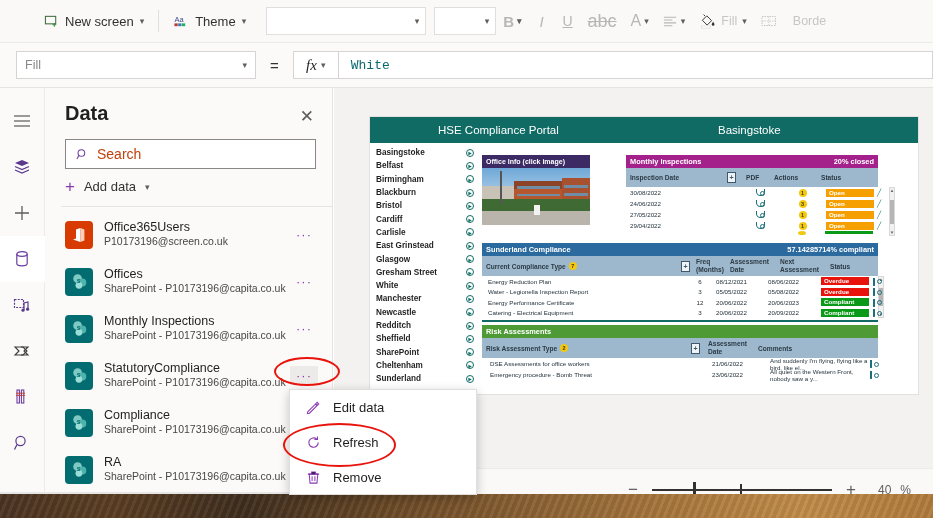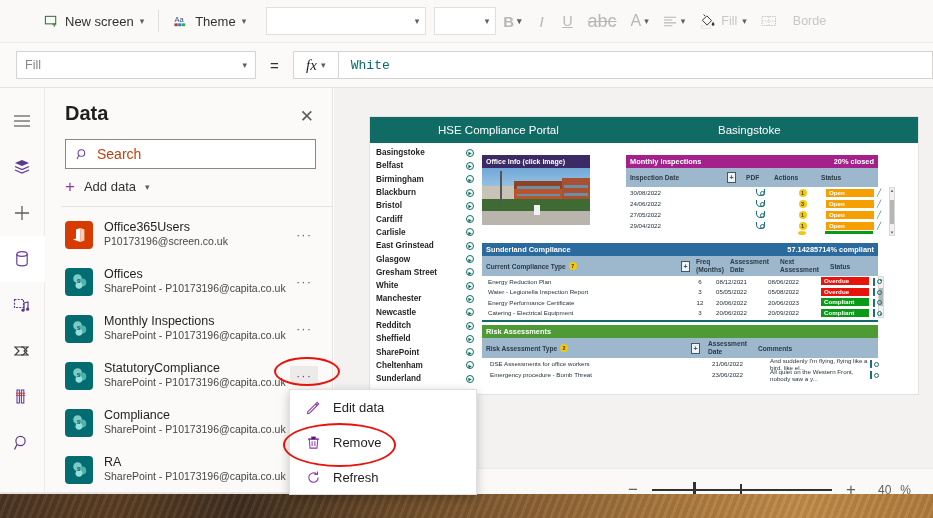--- a/index.html
+++ b/index.html
@@ -509,31 +509,31 @@
   <div class="ctxmenu">
     <div class="ctx-item">
       <svg width="15" height="15" viewBox="0 0 16 16">
         <path d="M2 12.4l8-8 1.7 1.7-8 8-2.2.5z" fill="none" stroke="#8a3ab0" stroke-width="1.1"></path>
         <path d="M10.4 4l1.5-1.5 1.7 1.7L12.1 5.7z" fill="none" stroke="#8a3ab0" stroke-width="1.1"></path>
       </svg>
       <span>Edit data</span>
     </div>
     <div class="ctx-item">
       <svg width="15" height="15" viewBox="0 0 16 16">
+        <path d="M13 8a5 5 0 1 1-1.6-3.6" fill="none" stroke="#8a3ab0" stroke-width="1.2"></path>
+        <path d="M12.2 1.6v3.2H9" fill="none" stroke="#8a3ab0" stroke-width="1.2"></path>
+      </svg>
+      <span>Refresh</span>
+    </div>
+    <div class="ctx-item">
+      <svg width="15" height="15" viewBox="0 0 16 16">
         <path d="M3.4 4.4h9.2l-.9 9.6H4.3z" fill="none" stroke="#8a3ab0" stroke-width="1.1"></path>
         <path d="M2 4.4h12M6 2.2h4v2.2H6zM6.5 6.6v5M9.5 6.6v5" stroke="#8a3ab0" stroke-width="1.1"></path>
       </svg>
       <span>Remove</span>
-    </div>
-    <div class="ctx-item">
-      <svg width="15" height="15" viewBox="0 0 16 16">
-        <path d="M13 8a5 5 0 1 1-1.6-3.6" fill="none" stroke="#8a3ab0" stroke-width="1.2"></path>
-        <path d="M12.2 1.6v3.2H9" fill="none" stroke="#8a3ab0" stroke-width="1.2"></path>
-      </svg>
-      <span>Refresh</span>
     </div>
   </div>
 
   <div class="ellipse" style="left:274px; top:357px; width:66px; height:29px;"></div>
   <div class="ellipse" style="left:283px; top:423px; width:113px; height:44px;"></div>
 
   <div class="canvasarea">
     <div class="appframe">
 
       <div class="app-header">

